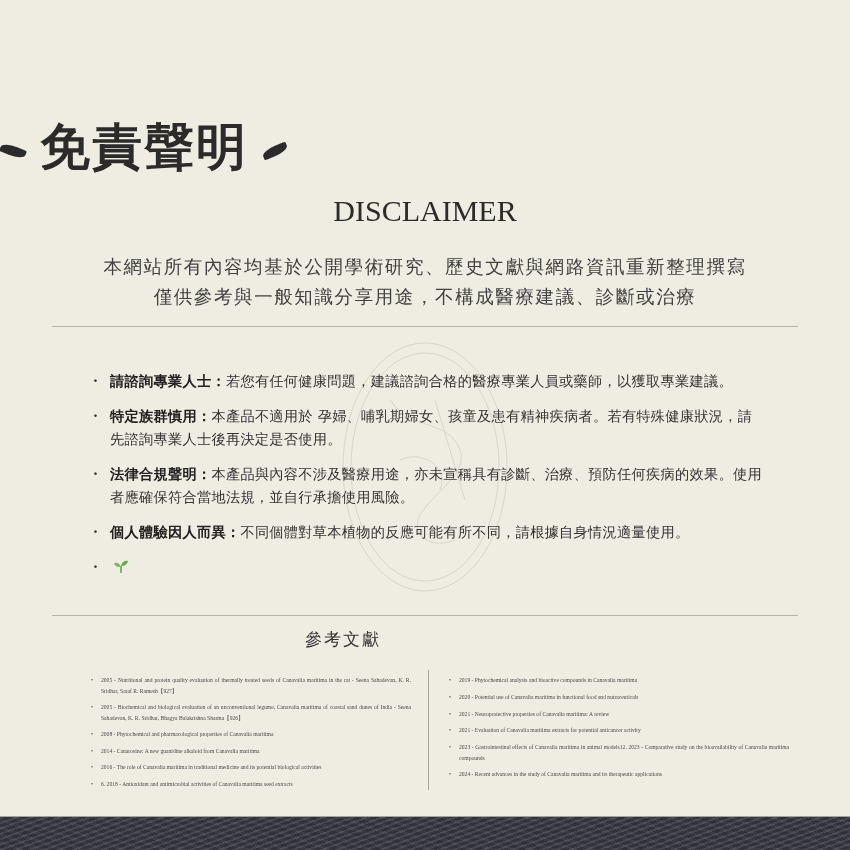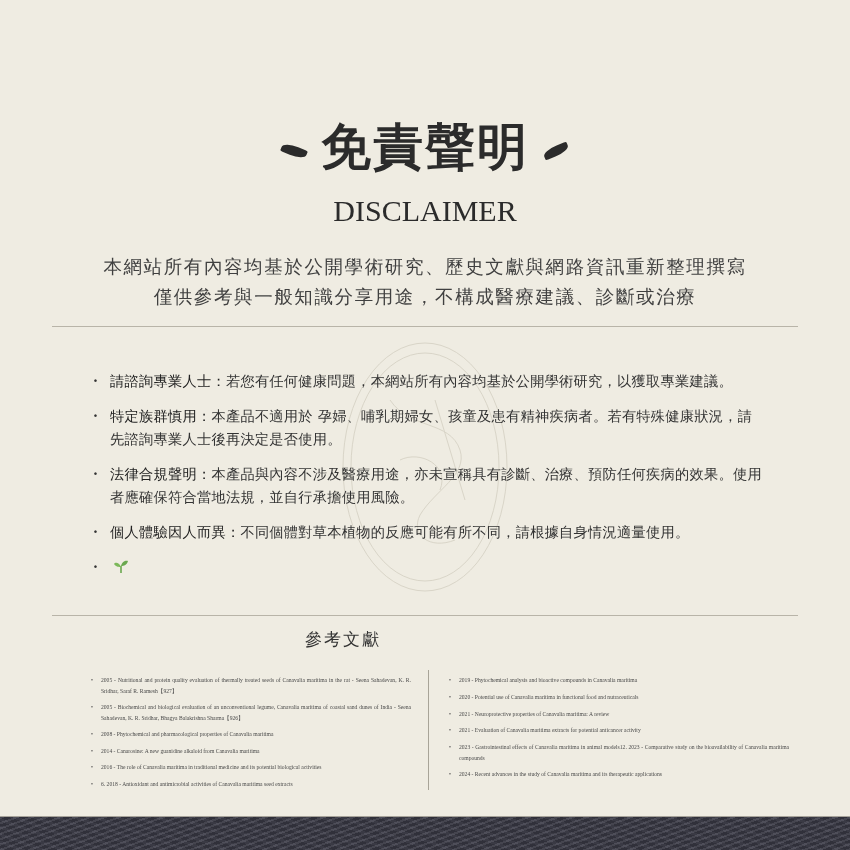--- a/index.html
+++ b/index.html
@@ -19,21 +19,20 @@
       position: absolute;
       inset: 0;
     }
     
     .title-row {
       position: absolute;
       top: 122px;
       left: 0;
       width: 850px;
       display: flex;
-      justify-content: center;
       align-items: center;
       gap: 14px;
     }
     .title-zh {
       font-size: 50px;
       font-weight: bold;
       letter-spacing: 2px;
       color: #2b2b2b;
       line-height: 1;
     }
@@ -108,21 +107,21 @@
       letter-spacing: 0.3px;
     }
     .notice::before {
       content: "·";
       position: absolute;
       left: 1px;
       top: 0;
       font-weight: bold;
     }
     .notice .label {
-      font-weight: normal;
+      font-weight: bold;
       color: #222;
     }
     .sprout {
       display: inline-block;
       vertical-align: -2px;
       margin-left: 3px;
     }
 
     
     .ref-title {
@@ -209,21 +208,21 @@
       <ellipse cx="85" cy="127" rx="82" ry="124"></ellipse>
       <ellipse cx="85" cy="127" rx="74" ry="114"></ellipse>
       <path d="M50 60 C 70 90, 110 80, 120 110 C 128 135, 95 150, 80 175 C 70 195, 90 210, 115 200"></path>
       <path d="M60 120 C 80 110, 110 125, 100 150"></path>
       <path d="M95 60 L 125 160"></path>
     </g>
   </svg>
 
   <ul class="notices">
     <li class="notice">
-      <span class="label">請諮詢專業人士：</span><span>若您有任何健康問題，本網站所有內容均基於公開學術研究，以獲取專業建議。</span>
+      <span class="label">請諮詢專業人士：</span><span>若您有任何健康問題，建議諮詢合格的醫療專業人員或藥師，以獲取專業建議。</span>
     </li>
     <li class="notice" style="width:655px">
       <span class="label">特定族群慎用：</span><span>本產品不適用於 孕婦、哺乳期婦女、孩童及患有精神疾病者。若有特殊健康狀況，請先諮詢專業人士後再決定是否使用。</span>
     </li>
     <li class="notice" style="width:665px">
       <span class="label">法律合規聲明：</span><span>本產品與內容不涉及醫療用途，亦未宣稱具有診斷、治療、預防任何疾病的效果。使用者應確保符合當地法規，並自行承擔使用風險。</span>
     </li>
     <li class="notice">
       <span class="label">個人體驗因人而異：</span><span>不同個體對草本植物的反應可能有所不同，請根據自身情況適量使用。</span>
     </li>

